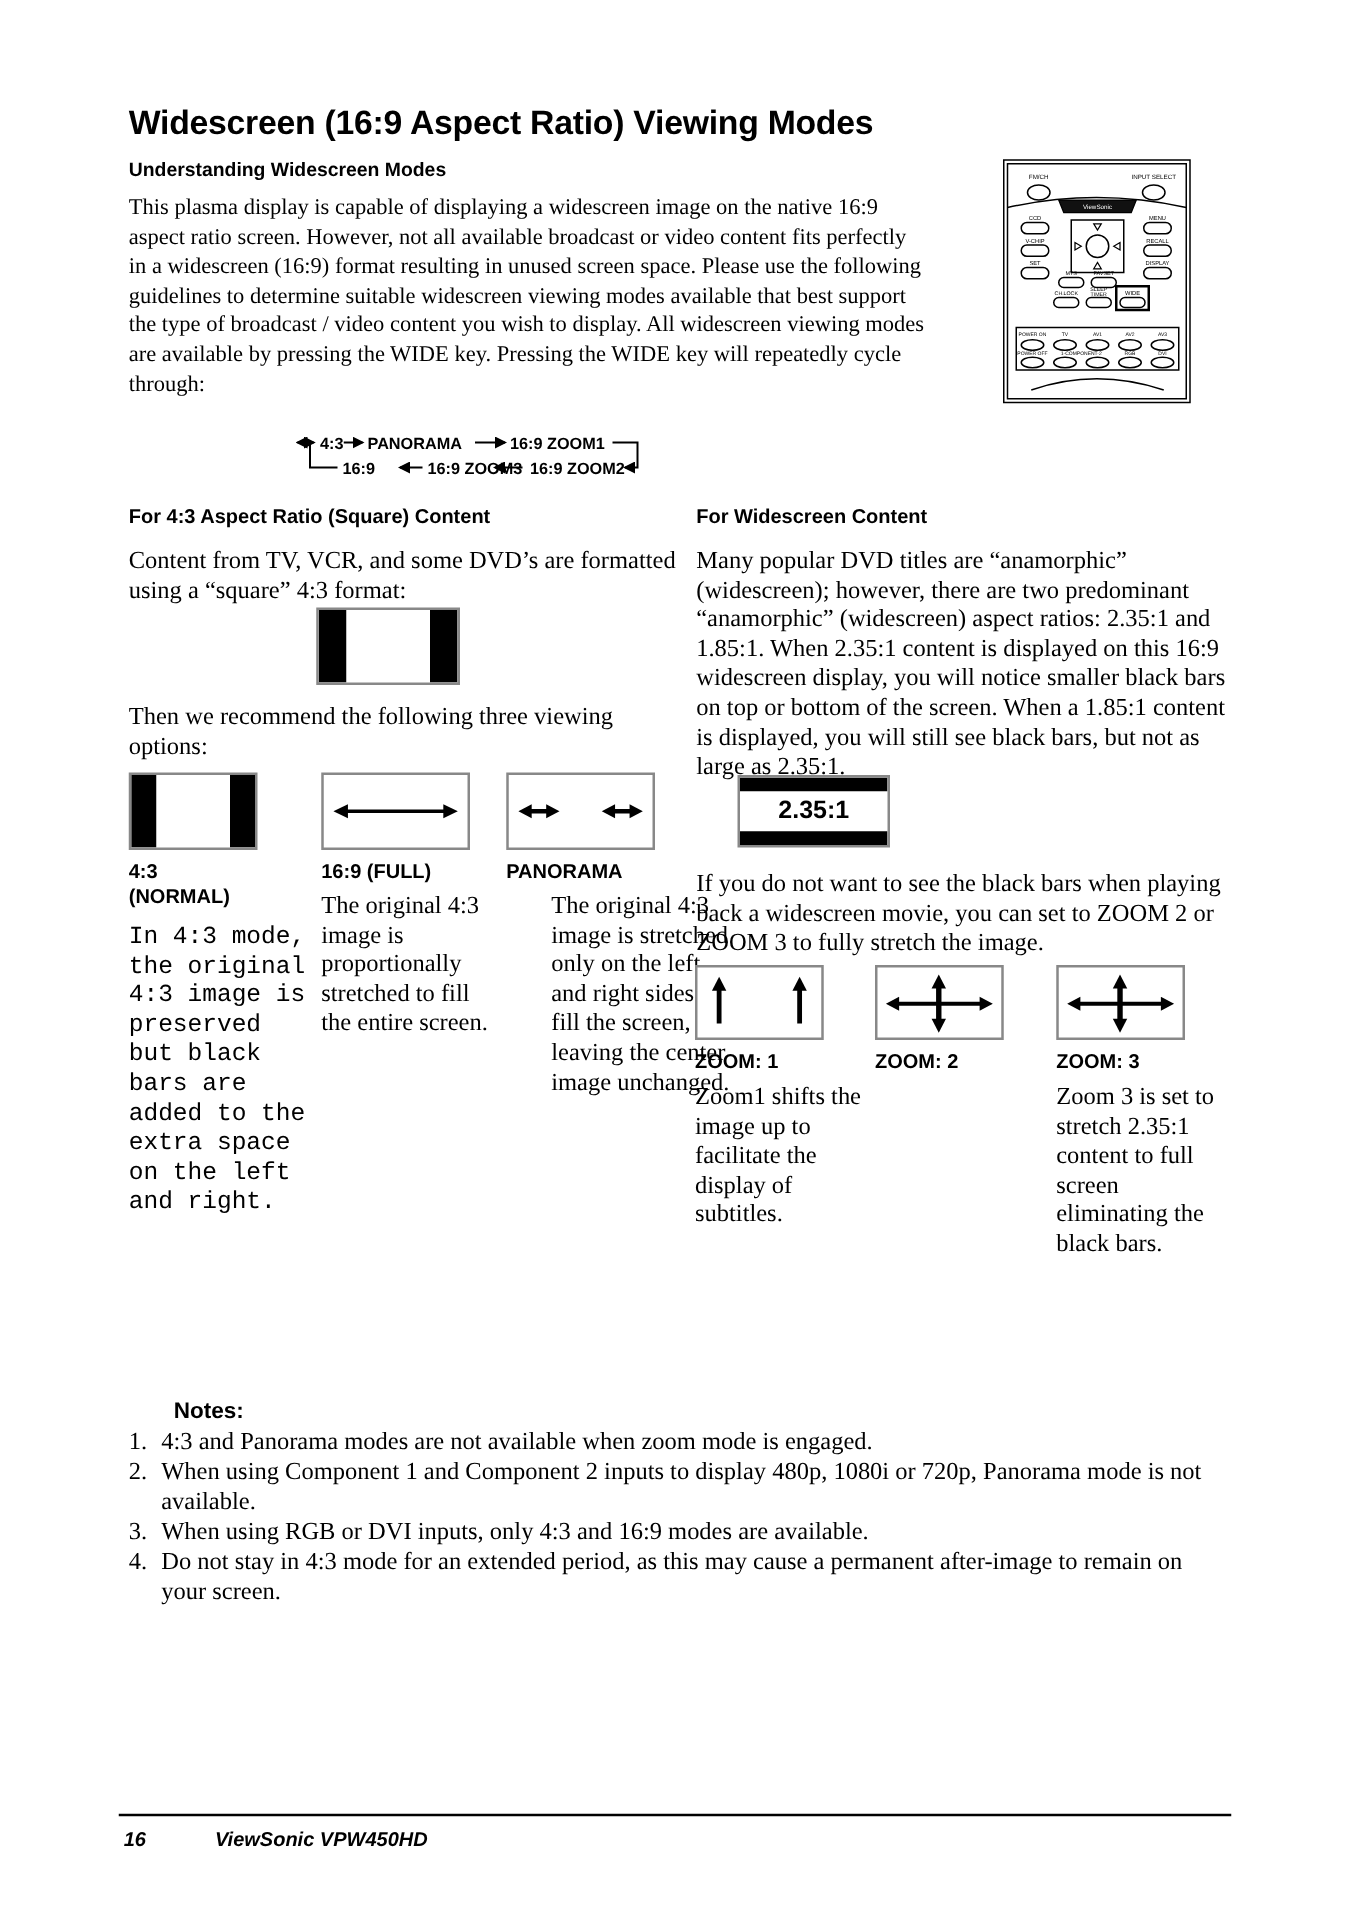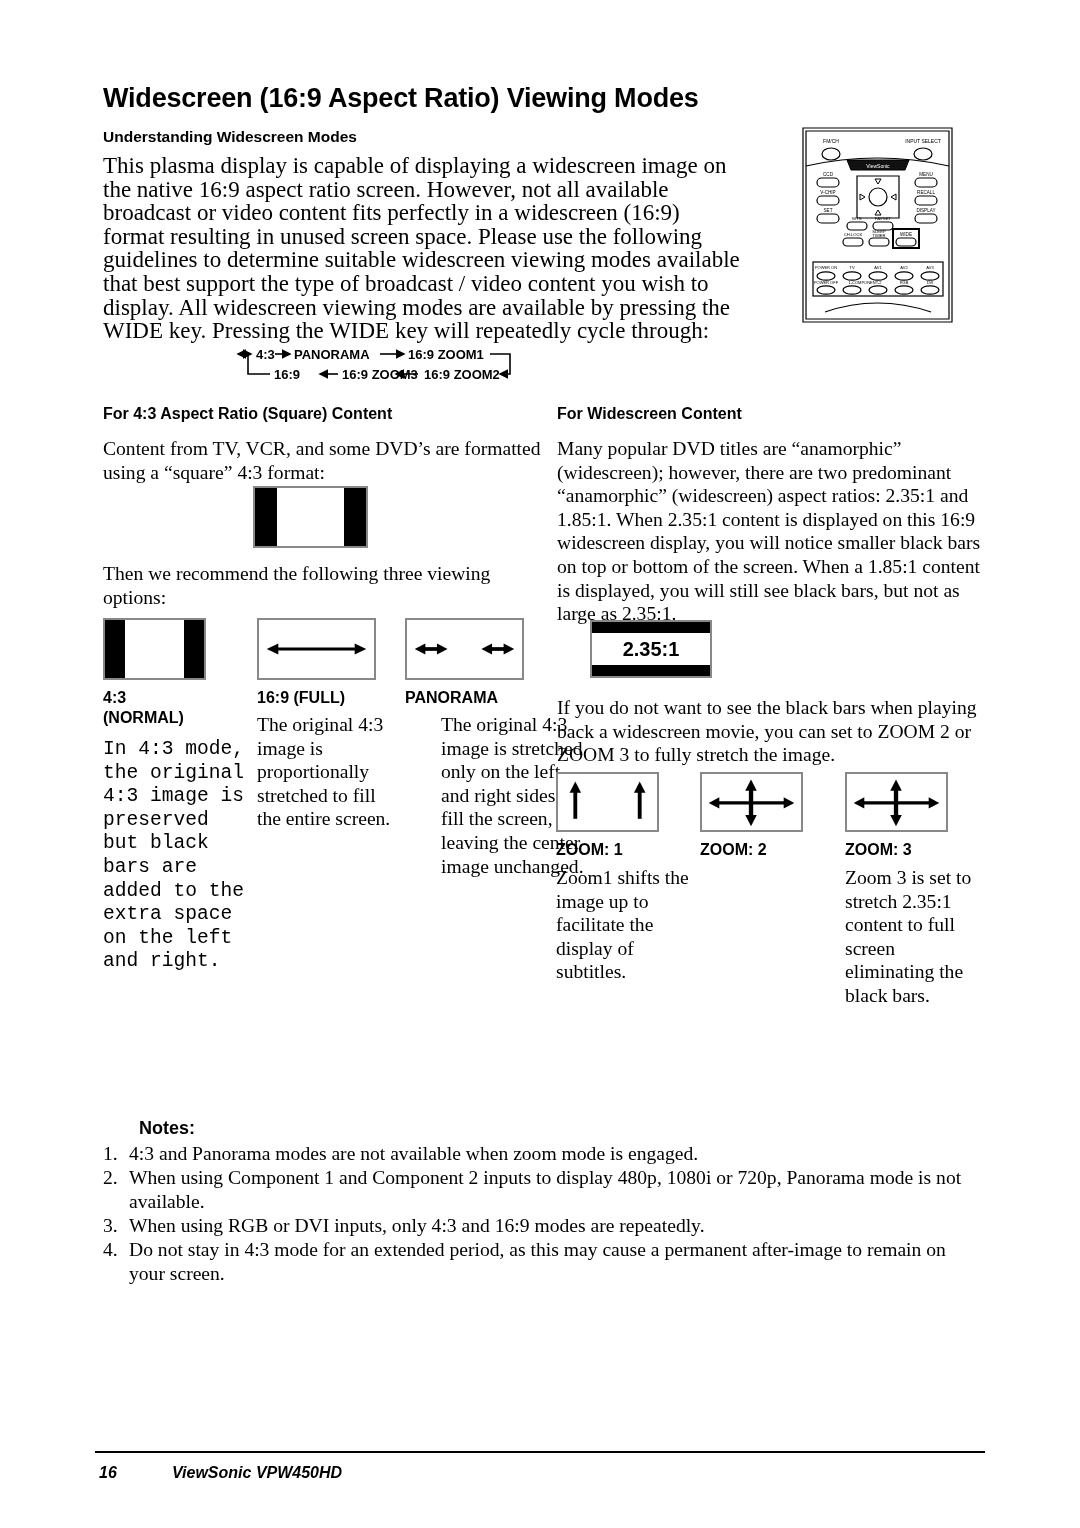--- a/index.html
+++ b/index.html
@@ -42,21 +42,21 @@
     font-size: 15.5px;
     white-space: nowrap;
   }
 
   
   .intro {
     position: absolute;
     left: 103px;
     top: 154px;
     width: 640px;
-    font-size: 23px;
+    font-size: 18px;
     line-height: 23.6px;
     text-align: left;
   }
 
   
   .cycle {
     position: absolute;
     left: 228px;
     top: 344px;
     width: 310px;
@@ -495,21 +495,21 @@
     <div class="note">
       <span class="num">1.</span>
       <span>4:3 and Panorama modes are not available when zoom mode is engaged.</span>
     </div>
     <div class="note">
       <span class="num">2.</span>
       <span>When using Component 1 and Component 2 inputs to display 480p, 1080i or 720p, Panorama mode is not available.</span>
     </div>
     <div class="note">
       <span class="num">3.</span>
-      <span>When using RGB or DVI inputs, only 4:3 and 16:9 modes are repeatedly.</span>
+      <span>When using RGB or DVI inputs, only 4:3 and 16:9 modes are available.</span>
     </div>
     <div class="note">
       <span class="num">4.</span>
       <span>Do not stay in 4:3 mode for an extended period, as this may cause a permanent after-image to remain on your screen.</span>
     </div>
   </div>
 
   <div class="footer-rule"></div>
   <div class="footer-page">16</div>
   <div class="footer-model">ViewSonic  VPW450HD</div>

